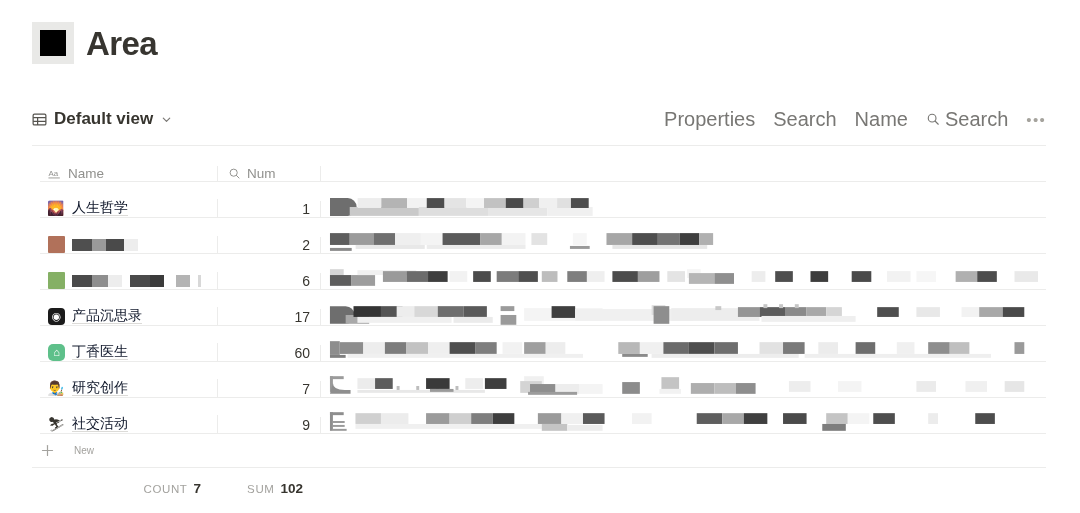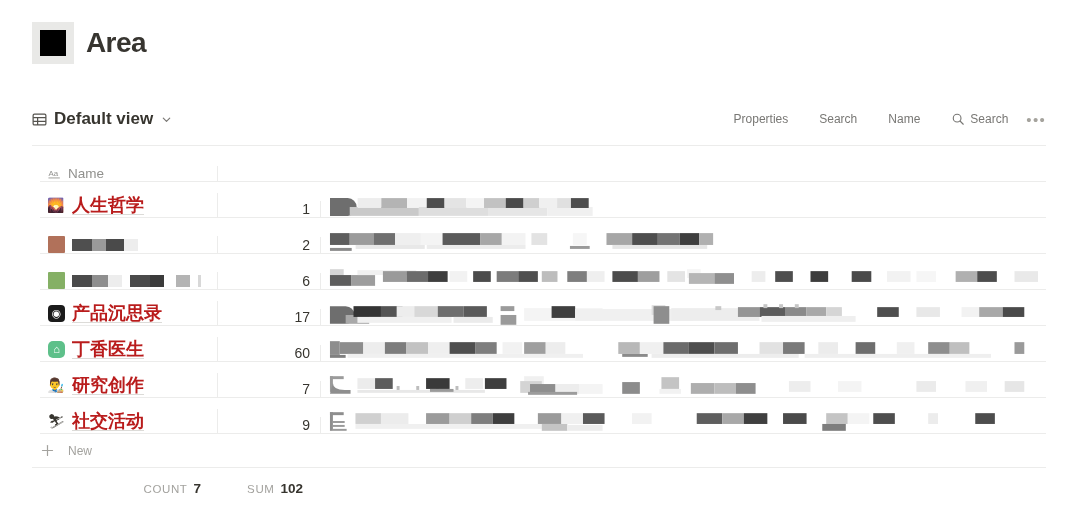--- a/index.html
+++ b/index.html
@@ -20,39 +20,38 @@
   }
   .title-icon {
     width: 42px; height: 42px;
     background: #e9e9e7;
     display: flex; align-items: center; justify-content: center;
   }
   .title-icon-inner {
     width: 26px; height: 26px; background: #000000;
   }
   .page-title {
-    font-size: 28px; font-weight: bold; letter-spacing: -0.6px;
+    font-size: 33px; font-weight: bold; letter-spacing: -0.6px;
     color: #373530; line-height: 1;
   }
 
   
   .viewbar {
     position: absolute; left: 32px; top: 104px;
     width: 1014px; height: 30px;
     display: flex; align-items: center; justify-content: space-between;
   }
   .view-left { display: flex; align-items: center; gap: 7px; }
   .view-name { font-size: 17px; font-weight: bold; color: #37352f; }
   .chev { font-size: 12px; color: #8d8b85; margin-left: 1px; }
   .view-right { display: flex; align-items: center; gap: 18px; }
   .tool {
-    font-size: 12px; color: #787774;
+    font-size: 20px; color: #787774;
     display: flex; align-items: center; gap: 5px;
     cursor: pointer;
-    margin-left: 13px;
   }
   .dots { font-size: 15px; color: #a5a39d; letter-spacing: 1.3px; }
 
   svg { display: block; }
 
   
   .table {
     position: absolute; left: 32px; top: 145px;
     width: 1014px;
     border-top: 1px solid #ececeb;
@@ -70,42 +69,42 @@
              display: flex; align-items: center; justify-content: flex-end; padding: 0 10px; }
   .c-rel   { flex: 1 1 auto; display: flex; align-items: center; padding: 0 7px; overflow: hidden; }
 
   .hdr .c-name, .hdr .c-num, .hdr .c-rel {
     color: #91918e; font-size: 13.5px;
   }
   .hdr .c-num { justify-content: flex-start; }
   .hdr-label { display: flex; align-items: center; gap: 6px; }
 
   .cell-name-text {
-    font-size: 18px; color: #b91c1c; font-weight: 700;
+    font-size: 14px; color: #0f172a; font-weight: 400;
     text-decoration: underline; text-decoration-color: #dcdbd8;
     text-underline-offset: 3px;
     white-space: nowrap; overflow: hidden;
   }
   .cell-num { font-size: 14px; color: #37352f; }
 
   
   .ricon { width: 17px; height: 17px; flex: 0 0 17px;
            display: flex; align-items: center; justify-content: center;
            font-size: 14px; line-height: 1; border-radius: 2px; overflow: hidden; }
   .ricon.sq { border-radius: 1px; }
   .ricon.app-dark { background: #1b1b1b; border-radius: 4px; color: #fff; font-size: 11px; }
   .ricon.app-green { background: #5ec08a; border-radius: 5px; color: #fff; font-size: 11px; }
   .rel-strip { display: flex; align-items: center; height: 22px; width: 100%; }
 
   
   .newrow {
-    display: flex; align-items: center; gap: 14px;
+    display: flex; align-items: center; gap: 20px;
     height: 34px; padding: 0 9px;
     border-bottom: 1px solid #ececeb;
-    color: #a3a29e; font-size: 12px;
+    color: #a3a29e; font-size: 10px;
   }
 
   
   .aggrow {
     position: absolute; left: 32px; top: 470px; width: 1014px;
     display: flex; align-items: flex-end; height: 26px;
   }
   .agg-name { width: 178px; flex: 0 0 178px; display: flex; align-items: center;
               justify-content: flex-end; padding-right: 9px; gap: 6px; }
   .agg-num  { width: 103px; flex: 0 0 103px; display: flex; align-items: center;
@@ -171,20 +170,31 @@
     <div class="trow hdr">
       <div class="c-name">
         <span class="hdr-label">
           <span>
             <svg width="14" height="14" viewBox="0 0 16 16">
               <text x="0.5" y="10" font-family="Liberation Sans, sans-serif" font-size="9" fill="#91918e">Aa</text>
               <line x1="0.5" y1="12.5" x2="13.5" y2="12.5" stroke="#91918e" stroke-width="1"></line>
             </svg>
           </span>
           <span>Name</span>
+        </span>
+      </div>
+      <div class="c-num">
+        <span class="hdr-label">
+          <span>
+            <svg width="13" height="13" viewBox="0 0 16 16">
+              <circle cx="7" cy="7" r="4.4" fill="none" stroke="#91918e" stroke-width="1.2"></circle>
+              <line x1="10.3" y1="10.3" x2="13.6" y2="13.6" stroke="#91918e" stroke-width="1.2" stroke-linecap="round"></line>
+            </svg>
+          </span>
+          <span>Num</span>
         </span>
       </div>
     </div>
 
     <div class="trow">
       <div class="c-name">
         <span class="ricon">🌄</span>
         <span class="cell-name-text">人生哲学</span>
       </div>
       <div class="c-num">

